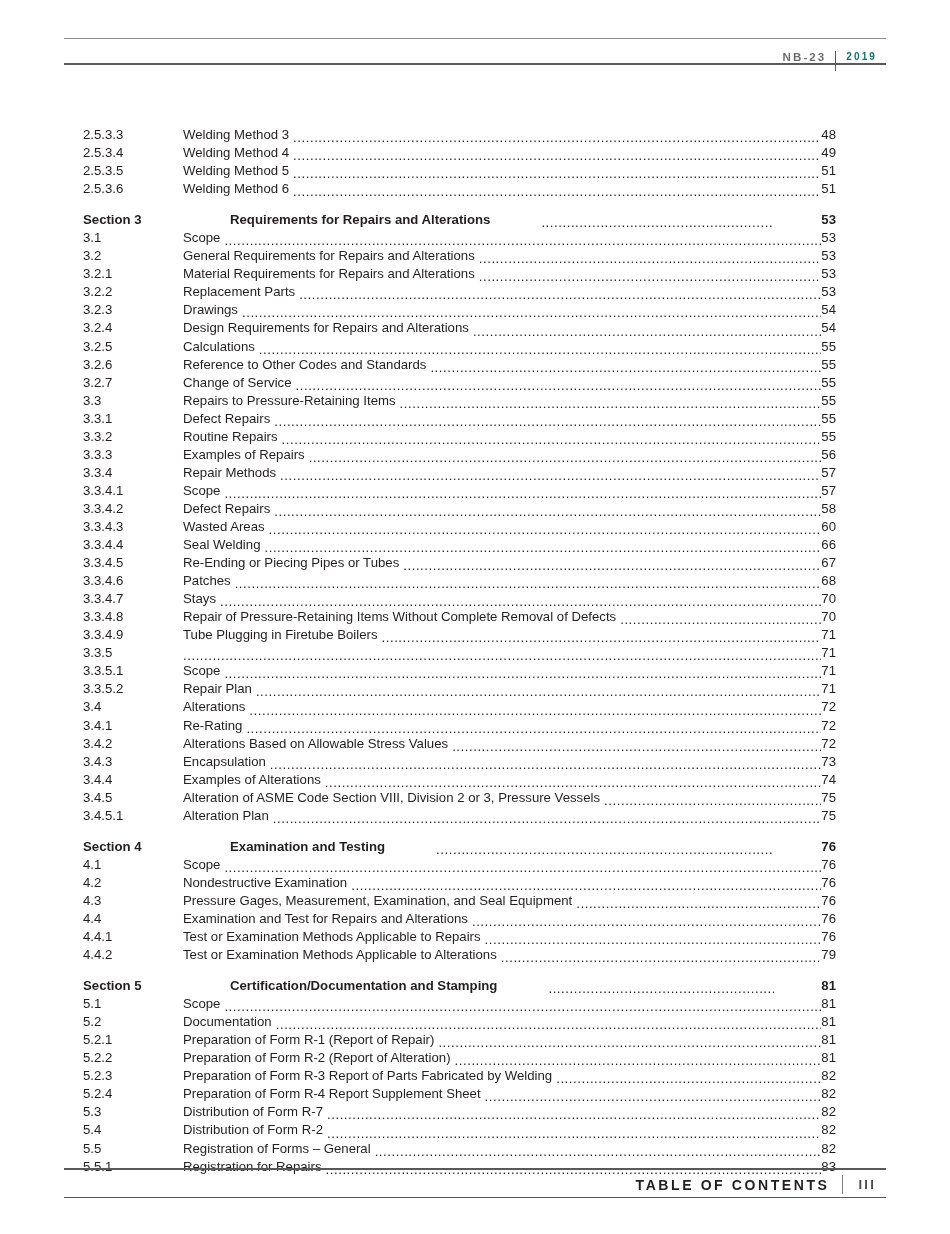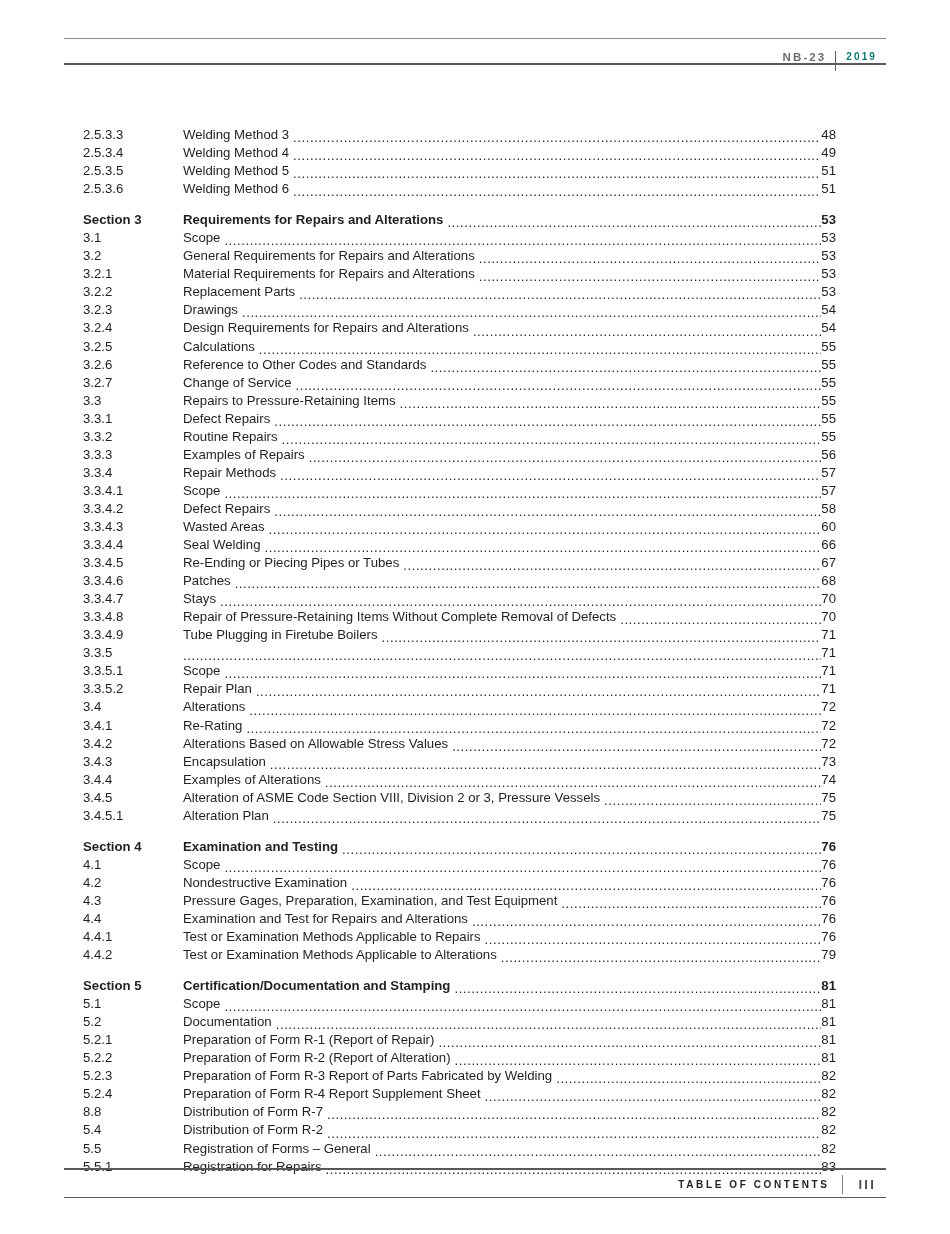--- a/index.html
+++ b/index.html
@@ -81,20 +81,21 @@
   .toc-row {
     display: flex;
     align-items: baseline;
     height: 18.05px;
     font-size: 13.2px;
     color: #231f20;
     white-space: nowrap;
   }
   .toc-row.group-start {
     margin-top: 13px;
+    gap: 47px;
   }
   .toc-row.section {
     font-weight: bold;
   }
   .toc-num {
     width: 100px;
     flex: 0 0 100px;
   }
   .toc-title {
     flex: 0 0 auto;
@@ -155,21 +156,21 @@
   }
   .ftr-content {
     position: absolute;
     right: 0;
     top: 7px;
     display: flex;
     align-items: center;
     height: 19px;
   }
   .ftr-label {
-    font-size: 10px;
+    font-size: 14px;
     font-weight: bold;
     letter-spacing: 2.6px;
     color: #231f20;
     padding-right: 12px;
   }
   .ftr-divider {
     width: 1px;
     align-self: stretch;
     background: #808080;
   }
@@ -436,21 +437,21 @@
       <span class="toc-page">76</span>
     </div>
     <div class="toc-row">
       <span class="toc-num">4.2</span>
       <span class="toc-title">Nondestructive Examination</span>
       <span class="toc-leader"></span>
       <span class="toc-page">76</span>
     </div>
     <div class="toc-row">
       <span class="toc-num">4.3</span>
-      <span class="toc-title">Pressure Gages, Preparation, Examination, and Test Equipment</span>
+      <span class="toc-title">Pressure Gages, Measurement, Examination, and Seal Equipment</span>
       <span class="toc-leader"></span>
       <span class="toc-page">76</span>
     </div>
     <div class="toc-row">
       <span class="toc-num">4.4</span>
       <span class="toc-title">Examination and Test for Repairs and Alterations</span>
       <span class="toc-leader"></span>
       <span class="toc-page">76</span>
     </div>
     <div class="toc-row">
@@ -501,21 +502,21 @@
       <span class="toc-leader"></span>
       <span class="toc-page">82</span>
     </div>
     <div class="toc-row">
       <span class="toc-num">5.2.4</span>
       <span class="toc-title">Preparation of Form R-4 Report Supplement Sheet</span>
       <span class="toc-leader"></span>
       <span class="toc-page">82</span>
     </div>
     <div class="toc-row">
-      <span class="toc-num">8.8</span>
+      <span class="toc-num">5.3</span>
       <span class="toc-title">Distribution of Form R-7</span>
       <span class="toc-leader"></span>
       <span class="toc-page">82</span>
     </div>
     <div class="toc-row">
       <span class="toc-num">5.4</span>
       <span class="toc-title">Distribution of Form R-2</span>
       <span class="toc-leader"></span>
       <span class="toc-page">82</span>
     </div>

